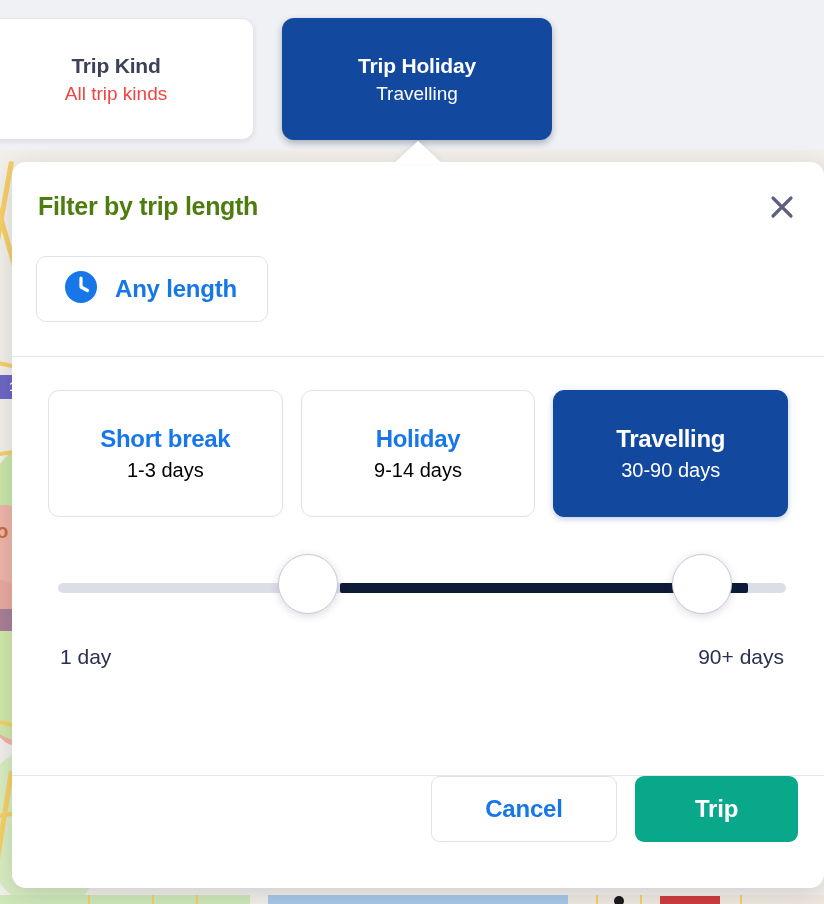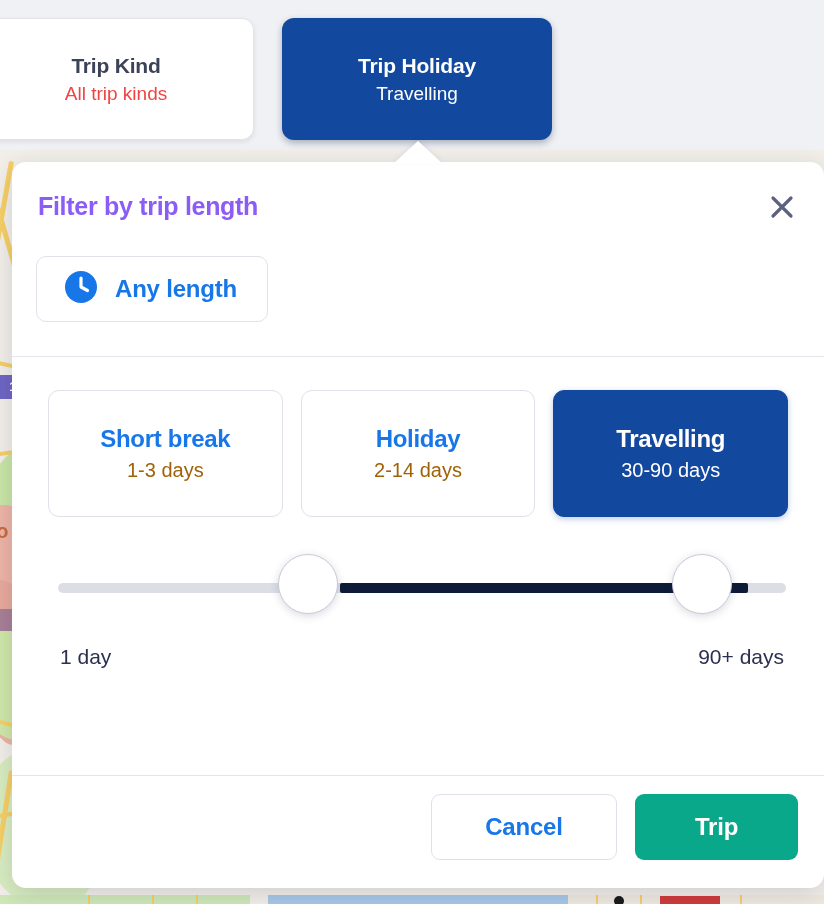--- a/index.html
+++ b/index.html
@@ -137,21 +137,21 @@
     z-index: 5;
   }
 
   .panel-header {
     position:relative;
     height: 88px;
     display:flex; align-items:center;
     padding: 0 26px 0 26px;
   }
   .panel-title {
-    font-size: 25px; font-weight: 700; color:#8b5cf6; letter-spacing:-0.3px;
+    font-size: 25px; font-weight: 700; color:#4d7c0f; letter-spacing:-0.3px;
   }
   .close-btn {
     position:absolute; right: 22px; top: 26px;
     width: 40px; height: 40px;
     display:flex; align-items:center; justify-content:center;
     cursor:pointer; background:none; border:none;
   }
 
   .section-any {
     padding: 6px 26px 34px 24px;
@@ -185,21 +185,21 @@
     cursor:pointer;
     background:#fff;
     border: 1px solid #e0e2ea;
   }
   .preset.selected {
     background:#12489e;
     border-color:#12489e;
     box-shadow: 0 2px 6px rgba(18,72,158,0.28);
   }
   .preset-name { font-size: 24px; font-weight: 700; color:#1877e8; letter-spacing:-0.3px; }
-  .preset-range{ font-size: 20px; font-weight: 400; color:#a16207; }
+  .preset-range{ font-size: 20px; font-weight: 400; color:#000000; }
   .preset.selected .preset-name,
   .preset.selected .preset-range { color:#ffffff; }
 
   
   .section-slider {
     padding: 62px 36px 0 44px;
     position:relative;
   }
   .slider-wrap {
     position:relative;
@@ -234,21 +234,21 @@
     display:flex; justify-content:space-between;
     margin-top: 52px;
     padding: 0 4px;
   }
   .slider-label { font-size: 21px; color:#2b3050; }
 
   
   .panel-footer {
     position:absolute; left:13px; right:0; bottom:0;
     height: 112px;
-    display:flex; align-items:center; justify-content:flex-end;
+    display:flex; justify-content:flex-end;
     gap: 18px;
     padding: 0 26px 10px 0;
   }
   .btn {
     height: 66px;
     border-radius: 9px;
     font-size: 24px; font-weight: 700;
     letter-spacing:-0.2px;
     display:flex; align-items:center; justify-content:center;
     cursor:pointer;
@@ -349,21 +349,21 @@
 
     <div class="divider"></div>
 
     <div class="section-presets">
       <div class="preset">
         <div class="preset-name">Short break</div>
         <div class="preset-range">1-3 days</div>
       </div>
       <div class="preset">
         <div class="preset-name">Holiday</div>
-        <div class="preset-range">2-14 days</div>
+        <div class="preset-range">9-14 days</div>
       </div>
       <div class="preset selected">
         <div class="preset-name">Travelling</div>
         <div class="preset-range">30-90 days</div>
       </div>
     </div>
 
     <div class="section-slider">
       <div class="slider-wrap">
         <div class="slider-track"></div>

